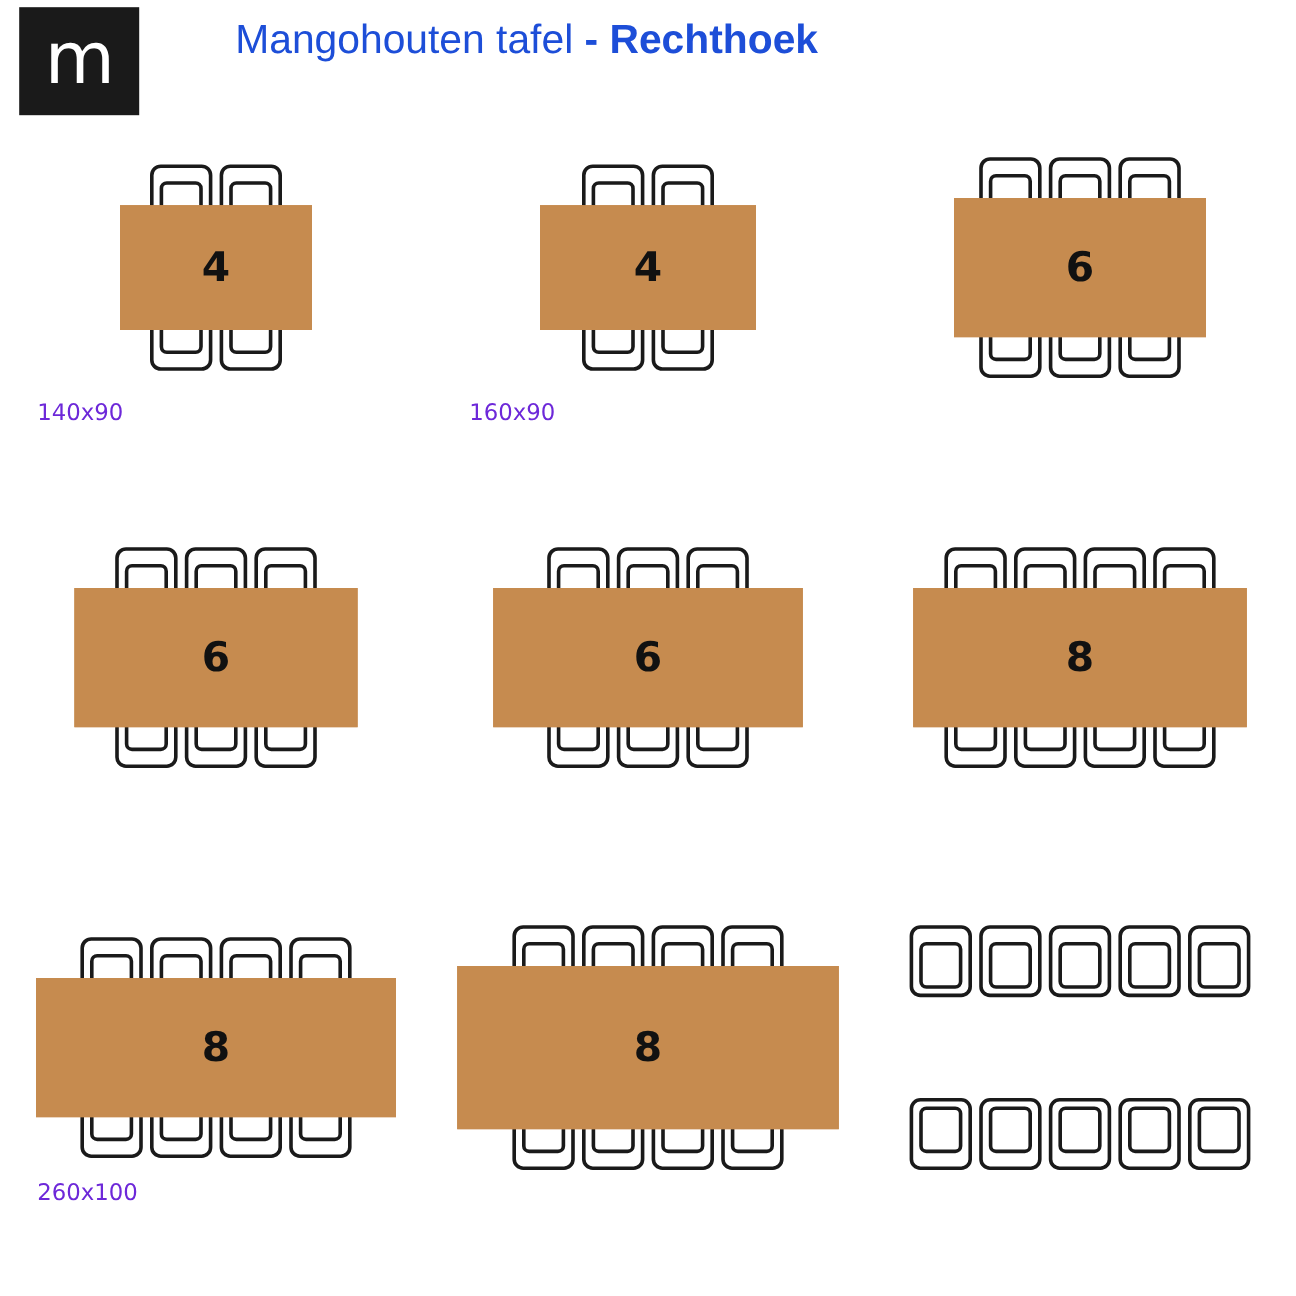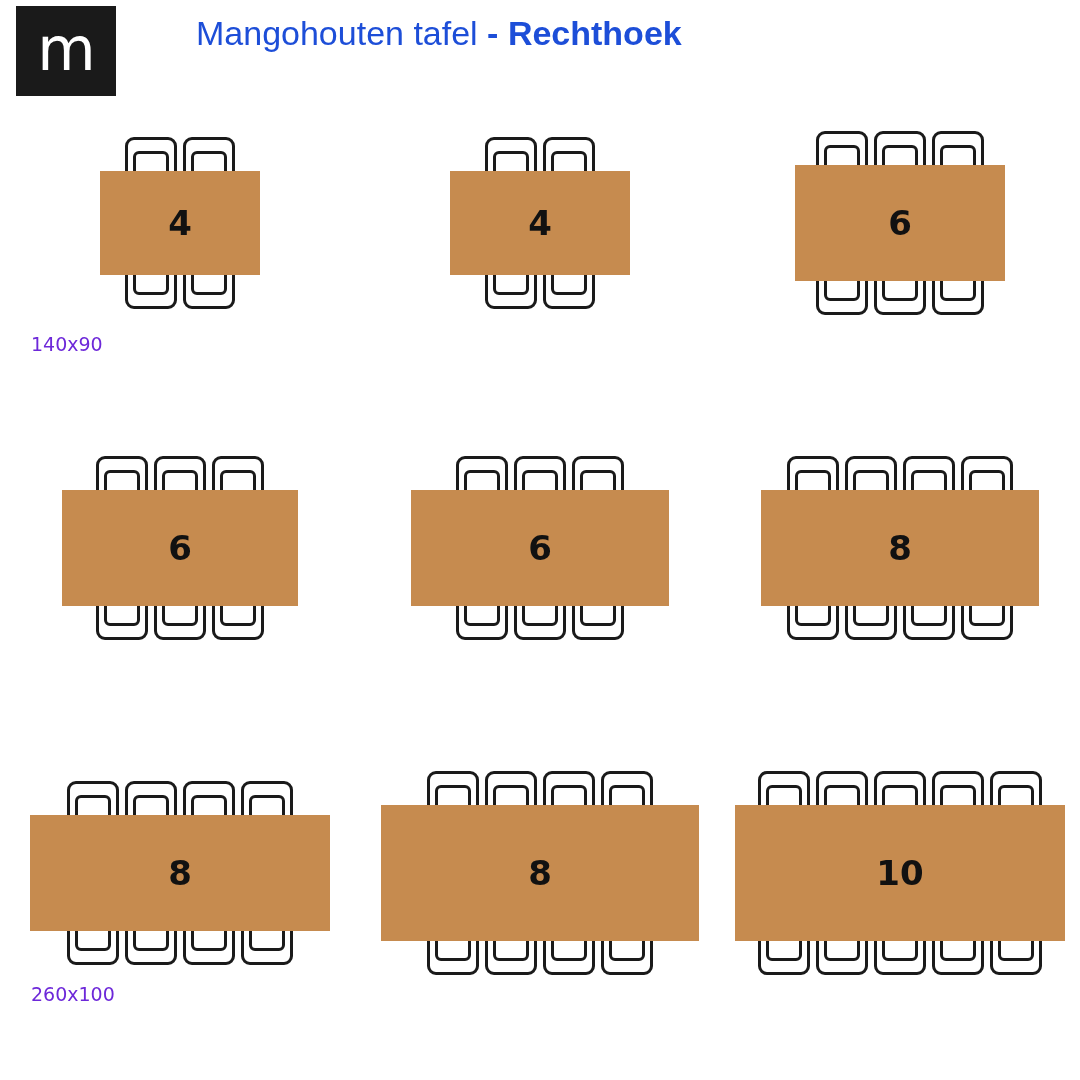--- a/index.html
+++ b/index.html
@@ -185,20 +185,21 @@
         <div class="chair bottom" style="width: 52px; height: 60px; left: 125px; top: 144px;">
           <div class="chair-inner"></div>
         </div>
         <div class="chair bottom" style="width: 52px; height: 60px; left: 183px; top: 144px;">
           <div class="chair-inner"></div>
         </div>
         <div class="table" style="width: 180px; height: 104px; left: 90px; top: 66px;">
           <div class="seats">4</div>
         </div>
       </div>
+      <div class="caption">160x90</div>
     </div>
     <div class="cell" style="left: 720px; top: 0px;">
       <div class="diagram">
         <div class="chair top" style="width: 52px; height: 60px; left: 96px; top: 26px;">
           <div class="chair-inner"></div>
         </div>
         <div class="chair top" style="width: 52px; height: 60px; left: 154px; top: 26px;">
           <div class="chair-inner"></div>
         </div>
         <div class="chair top" style="width: 52px; height: 60px; left: 212px; top: 26px;">
@@ -387,18 +388,15 @@
         </div>
         <div class="chair bottom" style="width: 52px; height: 60px; left: 154px; top: 160px;">
           <div class="chair-inner"></div>
         </div>
         <div class="chair bottom" style="width: 52px; height: 60px; left: 212px; top: 160px;">
           <div class="chair-inner"></div>
         </div>
         <div class="chair bottom" style="width: 52px; height: 60px; left: 270px; top: 160px;">
           <div class="chair-inner"></div>
         </div>
-        <div class="table" style="width: 330px; height: 136px; left: 15px; top: 50px;">
-          <div class="seats">10</div>
-        </div>
       </div>
     </div>
   </div>
 
 </body></html>

